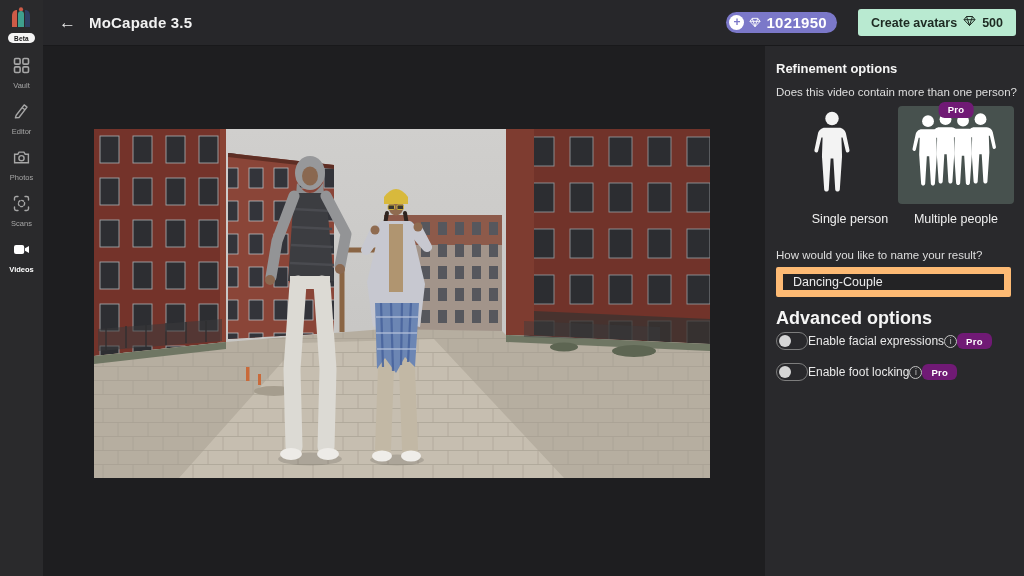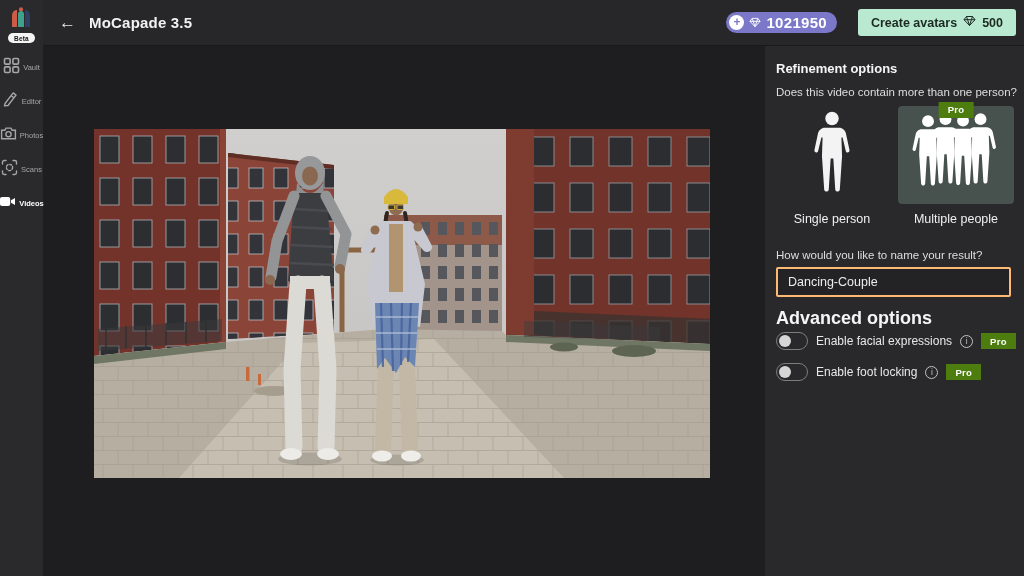--- a/index.html
+++ b/index.html
@@ -7,21 +7,21 @@
               font-family:"Liberation Sans", sans-serif; }
   .app { position:relative; width:1024px; height:576px; }
 
   
   .sidebar { position:absolute; left:0; top:0; width:43px; height:576px;
              background:#2a2a2c; z-index:4; display:flex; flex-direction:column; align-items:center; }
   .logo-wrap { margin-top:7px; display:flex; flex-direction:column; align-items:center; cursor:pointer; }
   .beta-pill { margin-top:2px; background:#f4f4f4; color:#161616; font-size:6.5px; font-weight:bold;
                padding:1.5px 6px; border-radius:7px; letter-spacing:.2px; }
   .nav { margin-top:14px; display:flex; flex-direction:column; align-items:center; }
-  .nav-item { display:flex; flex-direction:row; align-items:center; gap:3px;
+  .nav-item { display:flex; flex-direction:column; align-items:center; gap:3px;
               margin-bottom:13px; cursor:pointer; color:#a6a6a6; }
   .nav-item .nav-label { font-size:7.5px; color:#a6a6a6; }
   .nav-item.active { color:#ffffff; }
   .nav-item.active .nav-label { color:#ffffff; font-weight:bold; }
 
   
   .topbar { position:absolute; left:43px; top:0; width:981px; height:46px; background:#27272a;
             border-bottom:1px solid #19191b; display:flex; align-items:center; z-index:3; }
   .back-btn { margin-left:16px; color:#e8e8e8; font-size:17px; line-height:1; cursor:pointer; }
   .page-title { margin-left:13px; color:#f2f2f2; font-size:15px; font-weight:bold; letter-spacing:.2px; }
@@ -45,31 +45,31 @@
 
   
   .panel { position:absolute; left:765px; top:46px; width:259px; height:530px; background:#29292c; }
   .panel-heading { position:absolute; left:11px; top:15px; color:#f5f5f5; font-size:13px; font-weight:bold; }
   .panel-question { position:absolute; left:11px; top:40px; color:#dedede; font-size:11.5px; }
   .opt-single { position:absolute; left:11px; top:60px; width:112px; height:98px; cursor:pointer;
                 display:flex; align-items:center; justify-content:center; }
   .opt-multi { position:absolute; left:133px; top:60px; width:116px; height:98px; background:#47514e;
                border-radius:4px; cursor:pointer; display:flex; align-items:flex-end; justify-content:center; }
   .pro-float { position:absolute; top:-7px; left:50%; transform:translateX(-50%); }
-  .pro-badge { display:inline-block; background:#4d7c0f; color:#ffffff; font-size:9.5px; font-weight:600;
-               padding:2.5px 9px; border-radius:0; letter-spacing:.3px; }
+  .pro-badge { display:inline-block; background:#701a75; color:#ffffff; font-size:9.5px; font-weight:600;
+               padding:2.5px 9px; border-radius:6px; letter-spacing:.3px; }
   .opt-label { position:absolute; top:166px; color:#f0f0f0; font-size:12.5px; font-weight:500; text-align:center; }
-  .opt-label.single { left:11px; width:112px; }
+  .opt-label.single { left:29px; width:112px; }
   .opt-label.multi { left:133px; width:116px; }
   .name-question { position:absolute; left:11px; top:203px; color:#dedede; font-size:11.5px; }
   .name-input { position:absolute; left:11px; top:221px; width:235px; height:30px; background:#232325;
-                border:2px solid #fdba74; border-radius:2px; color:#ececec; font-size:12.5px;
+                border:7px solid #fdba74; border-radius:2px; color:#ececec; font-size:12.5px;
                 padding:0 10px; font-family:"Liberation Sans", sans-serif; }
   .adv-heading { position:absolute; left:11px; top:262px; color:#f5f5f5; font-size:18px; font-weight:bold; }
-  .toggle-row { position:absolute; left:11px; height:20px; display:flex; align-items:center; gap:8px; }
+  .toggle-row { position:absolute; left:11px; height:20px; display:flex; align-items:center; }
   .toggle-row.r1 { top:285px; } .toggle-row.r2 { top:316px; }
   .toggle { width:32px; height:18px; border:1.5px solid #7d7d7d; border-radius:10px; position:relative;
             cursor:pointer; flex:0 0 auto; }
   .toggle .knob { position:absolute; left:2px; top:1.5px; width:12px; height:12px; border-radius:50%;
                   background:#d6d6d6; }
   .toggle-label { color:#e8e8e8; font-size:12px; }
   .info-icon { width:13px; height:13px; border:1px solid #c2c2c2; border-radius:50%; color:#c2c2c2;
                font-size:8.5px; display:flex; align-items:center; justify-content:center; cursor:pointer;
                line-height:1; }
   .hidden-defs { position:absolute; width:0; height:0; overflow:hidden; }

